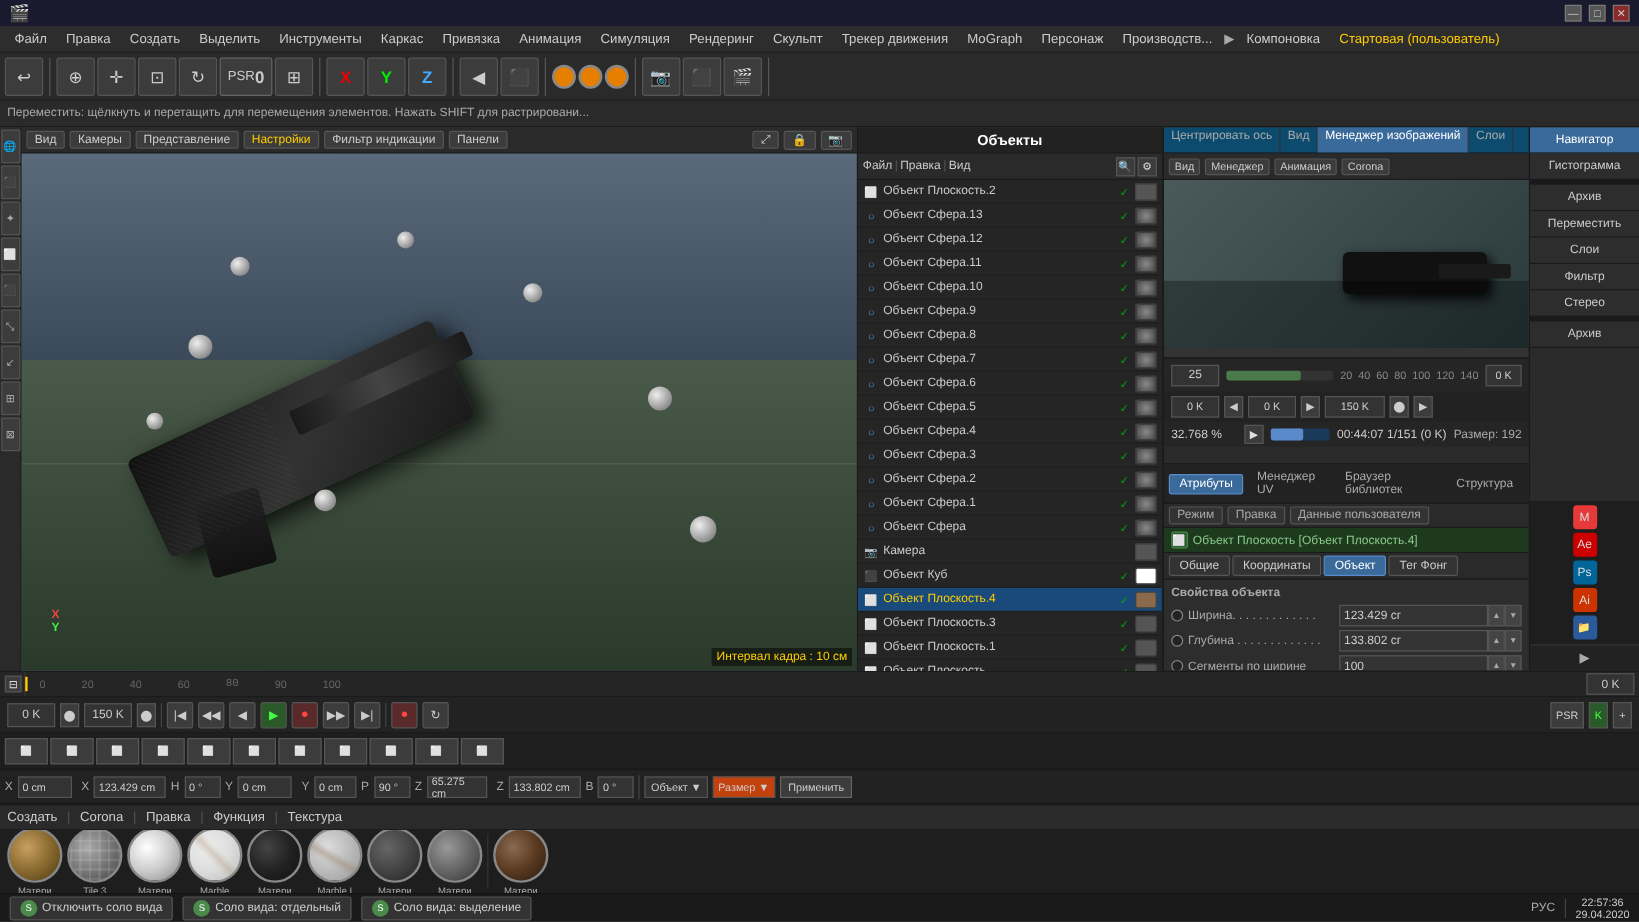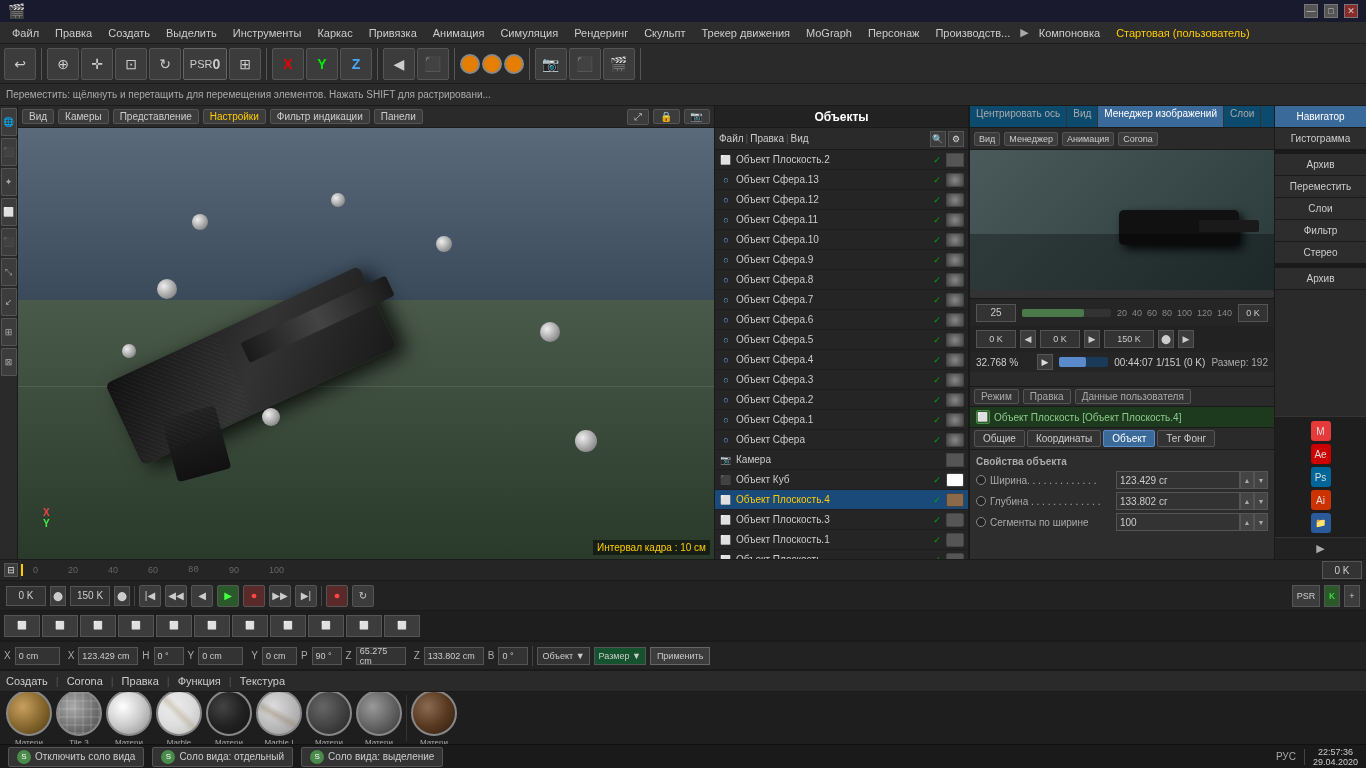--- a/index.html
+++ b/index.html
@@ -438,20 +438,26 @@
           <div style="flex:1;height:10px;background:#1a3a5a;border-radius:2px;">
             <div style="height:100%;width:55%;background:#5a8aca;border-radius:2px;"></div>
           </div>
           <span style="color:#ccc;text-align:right;">00:44:07 1/151 (0 K)</span>
           <span style="color:#aaa;">Размер: 192</span>
         </div>
       </div>
 
       <div style="flex:1;background:#2d2d2d;border-left:1px solid #1a1a1a;border-top:1px solid #1a1a1a;display:flex;flex-direction:column;overflow:hidden;">
 
+        <div class="attr-tabs">
+          <div class="attr-tab active">Атрибуты</div>
+          <div class="attr-tab">Менеджер UV</div>
+          <div class="attr-tab">Браузер библиотек</div>
+          <div class="attr-tab">Структура</div>
+        </div>
 
         <div class="attr-mode-bar">
           <div class="attr-mode-btn">Режим</div>
           <div class="attr-mode-btn">Правка</div>
           <div class="attr-mode-btn">Данные пользователя</div>
         </div>
 
         <div class="attr-title">
           <div style="width:14px;height:14px;background:#2a5a2a;border:1px solid #4a8a4a;border-radius:2px;display:flex;align-items:center;justify-content:center;font-size:9px;color:#8aca8a;">⬜</div>
           <span>Объект Плоскость [Объект Плоскость.4]</span>
@@ -604,21 +610,21 @@
 
       <span style="color:#aaa;">Z</span>
       <div style="width:50px;height:18px;background:#333;border:1px solid #555;color:#ccc;font-size:9px;display:flex;align-items:center;padding:0 3px;">65.275 cm</div>
       <span style="color:#aaa;margin-left:4px;">Z</span>
       <div style="width:60px;height:18px;background:#333;border:1px solid #555;color:#ccc;font-size:9px;display:flex;align-items:center;padding:0 3px;">133.802 cm</div>
       <span style="color:#aaa;">B</span>
       <div style="width:30px;height:18px;background:#333;border:1px solid #555;color:#ccc;font-size:9px;display:flex;align-items:center;padding:0 3px;">0 °</div>
 
       <div style="width:1px;height:20px;background:#444;"></div>
       <div style="height:18px;background:#333;border:1px solid #555;color:#ccc;font-size:9px;display:flex;align-items:center;padding:0 4px;cursor:pointer;">Объект ▼</div>
-      <div style="height:18px;background:#14532d;border:1px solid #555;color:#ccc;font-size:9px;display:flex;align-items:center;padding:0 4px;cursor:pointer;">Размер ▼</div>
+      <div style="height:18px;background:#c2410c;border:1px solid #555;color:#ccc;font-size:9px;display:flex;align-items:center;padding:0 4px;cursor:pointer;">Размер ▼</div>
       <div style="height:18px;background:#3c3c3c;border:1px solid #666;color:#ccc;font-size:9px;display:flex;align-items:center;padding:0 6px;cursor:pointer;">Применить</div>
     </div>
   </div>
 
   <div id="materials-bar">
     <div id="materials-toolbar-row" style="height:22px;background:#2a2a2a;display:flex;align-items:center;padding:0 6px;gap:8px;border-top:1px solid #1a1a1a;border-bottom:1px solid #1a1a1a;">
       <span style="cursor:pointer;color:#ccc;">Создать</span>
       <span style="color:#555;">|</span>
       <span style="cursor:pointer;color:#ccc;">Corona</span>
       <span style="color:#555;">|</span>

